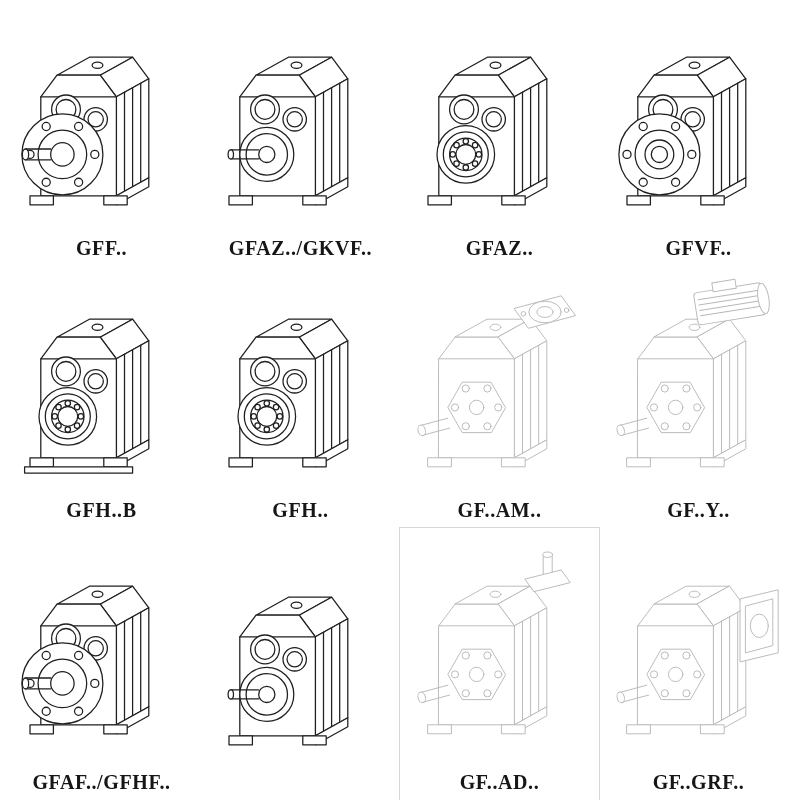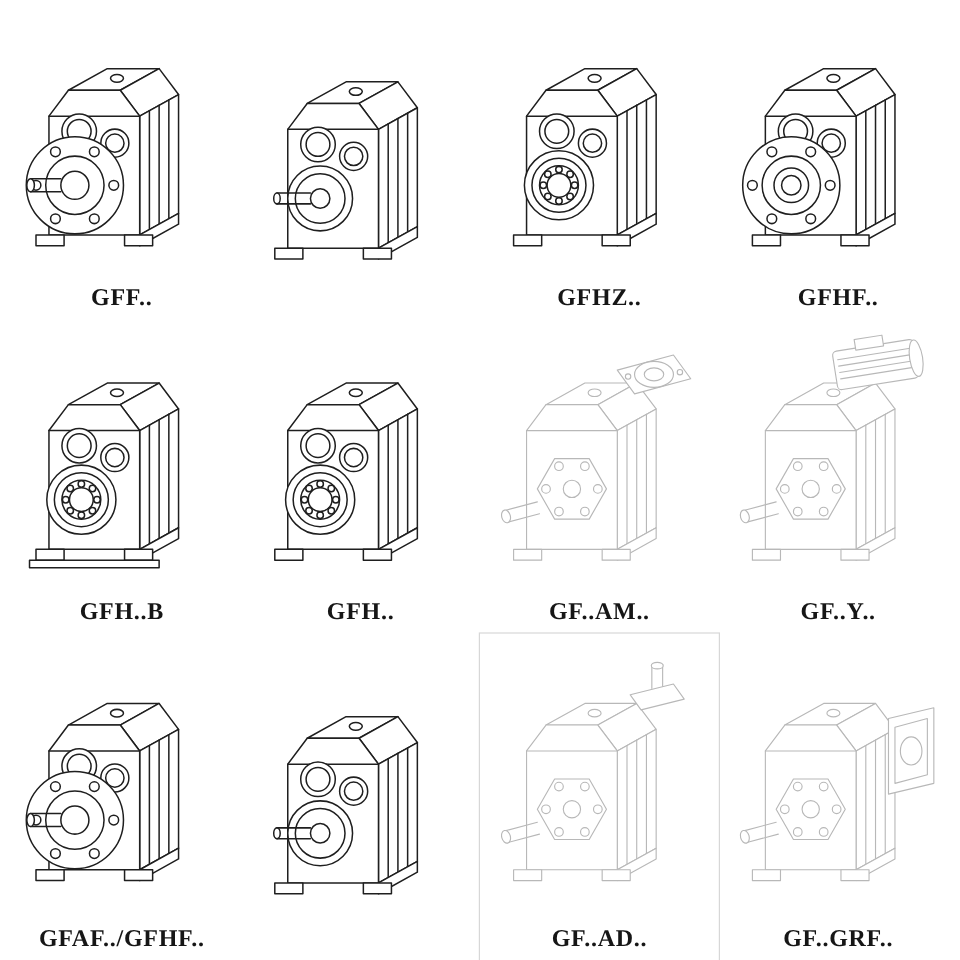--- a/index.html
+++ b/index.html
@@ -193,42 +193,43 @@
     </figure>
 
     <figure class="cell">
       <div class="art">
         <svg class="d d-strong" viewBox="0 0 200 240" role="img">
           <use href="#shell"></use>
             <use href="#eyes"></use>
             <use href="#out-bores"></use>
         </svg>
       </div>
+      <figcaption class="label">GFAZ../GKVF..</figcaption>
     </figure>
 
     <figure class="cell">
       <div class="art">
         <svg class="d d-strong" viewBox="0 0 200 240" role="img">
           <use href="#shell"></use>
             <use href="#eyes"></use>
             <use href="#out-hollow"></use>
         </svg>
       </div>
-      <figcaption class="label">GFHZ..</figcaption>
+      <figcaption class="label">GFAZ..</figcaption>
     </figure>
 
     <figure class="cell">
       <div class="art">
         <svg class="d d-strong" viewBox="0 0 200 240" role="img">
           <use href="#shell"></use>
             <use href="#eyes"></use>
             <use href="#out-flangehollow"></use>
         </svg>
       </div>
-      <figcaption class="label">GFHF..</figcaption>
+      <figcaption class="label">GFVF..</figcaption>
     </figure>
 
     <figure class="cell">
       <div class="art">
         <svg class="d d-strong" viewBox="0 0 200 240" role="img">
           <use href="#shell"></use>
             <use href="#baseplate"></use>
             <use href="#eyes"></use>
             <use href="#out-hollow"></use>
         </svg>

